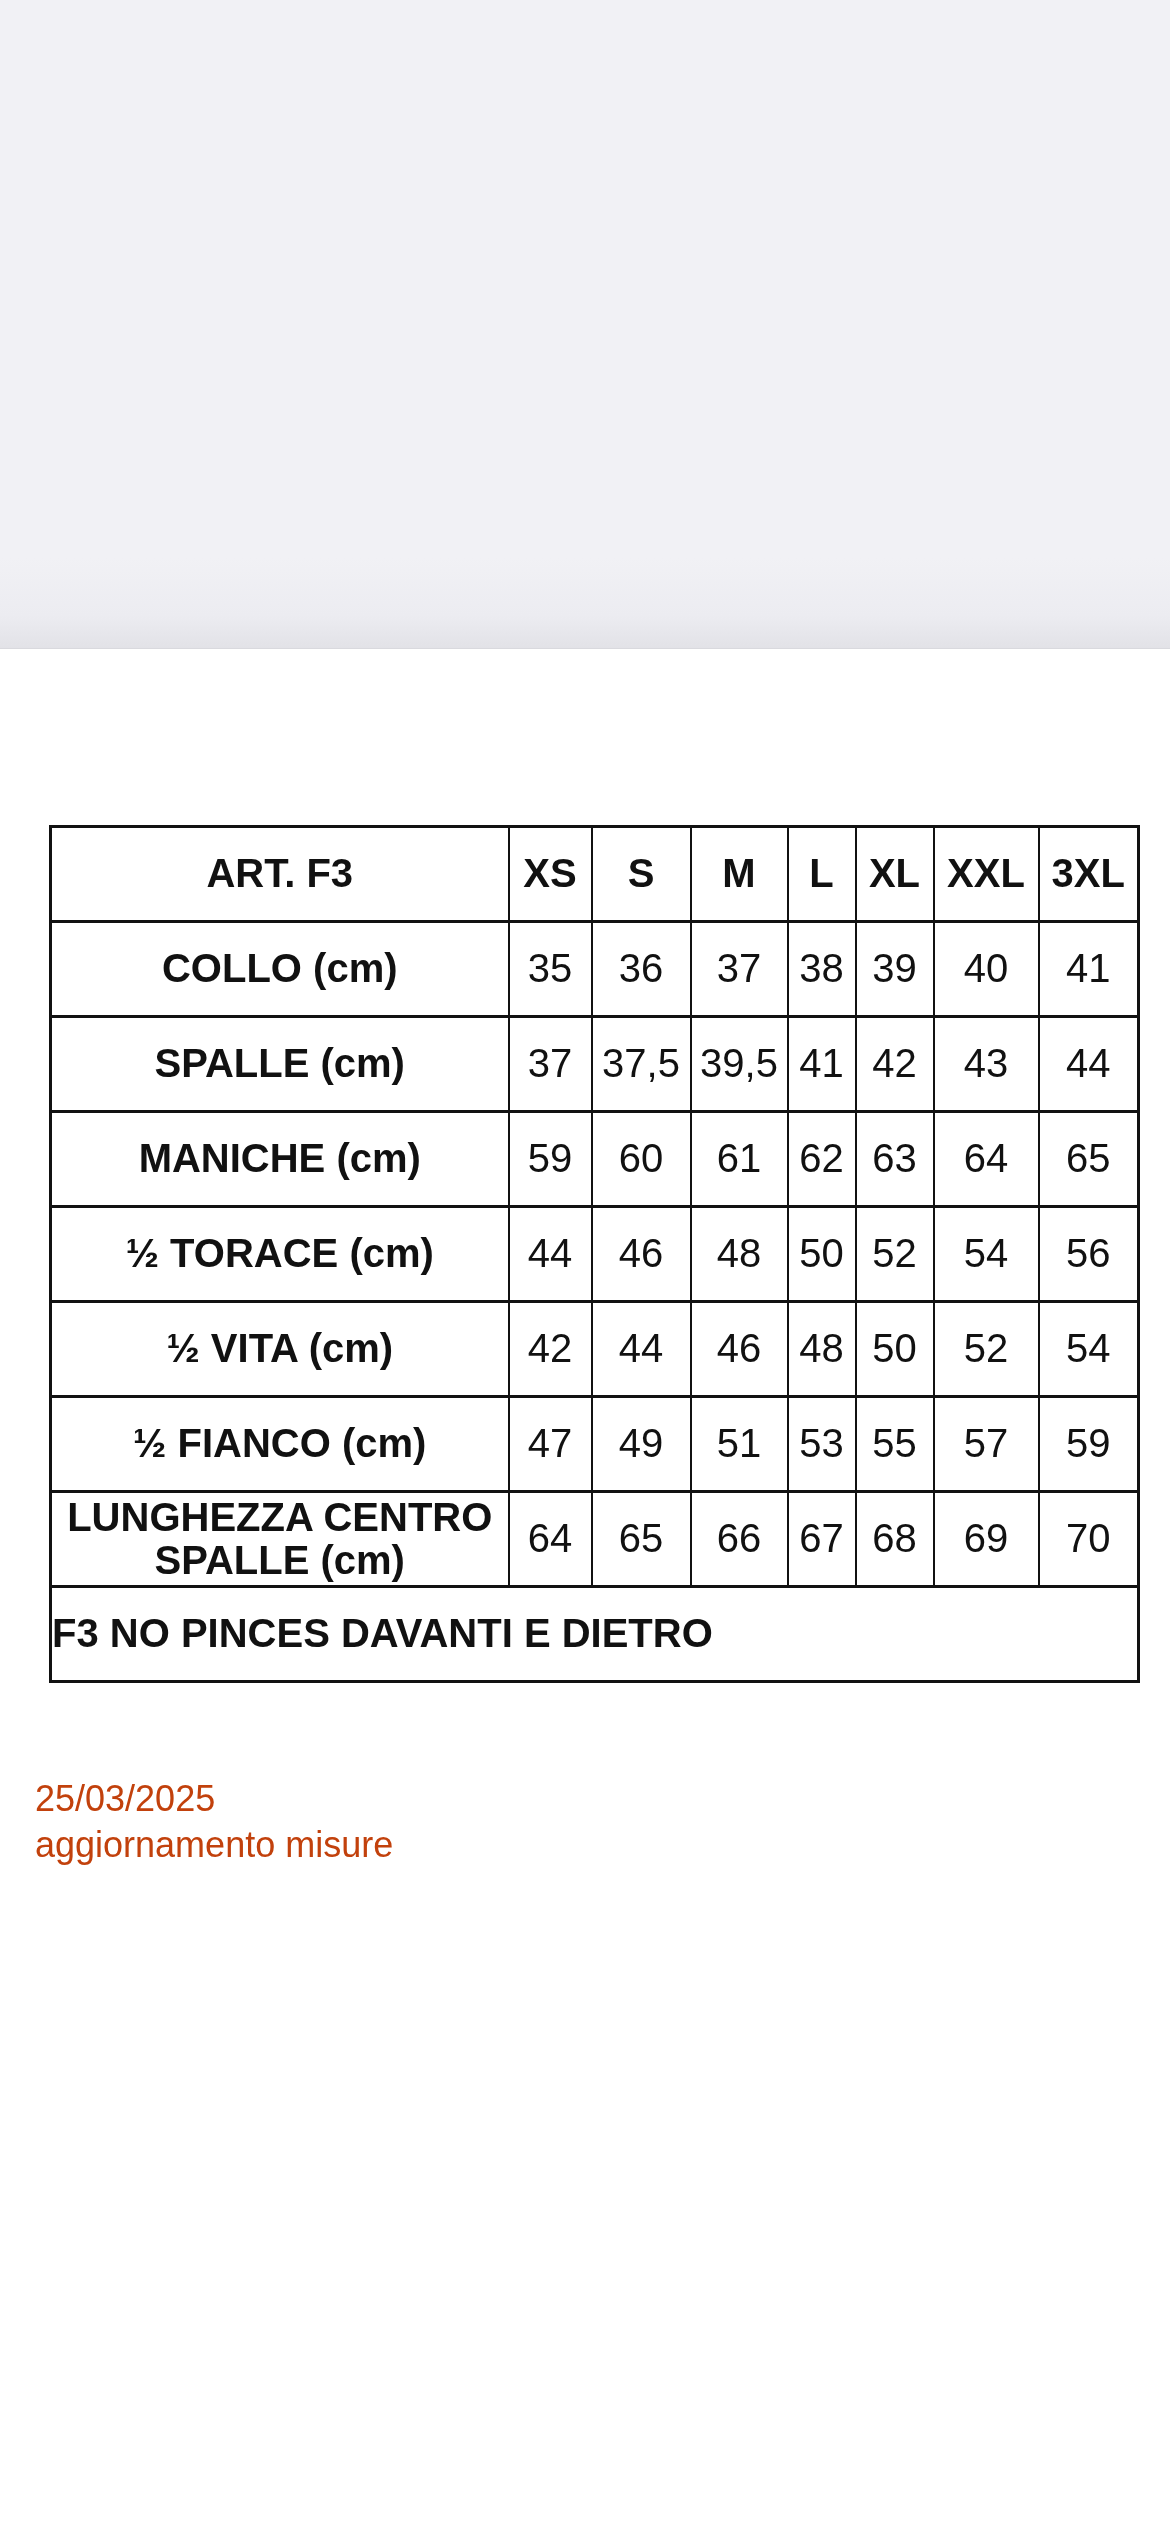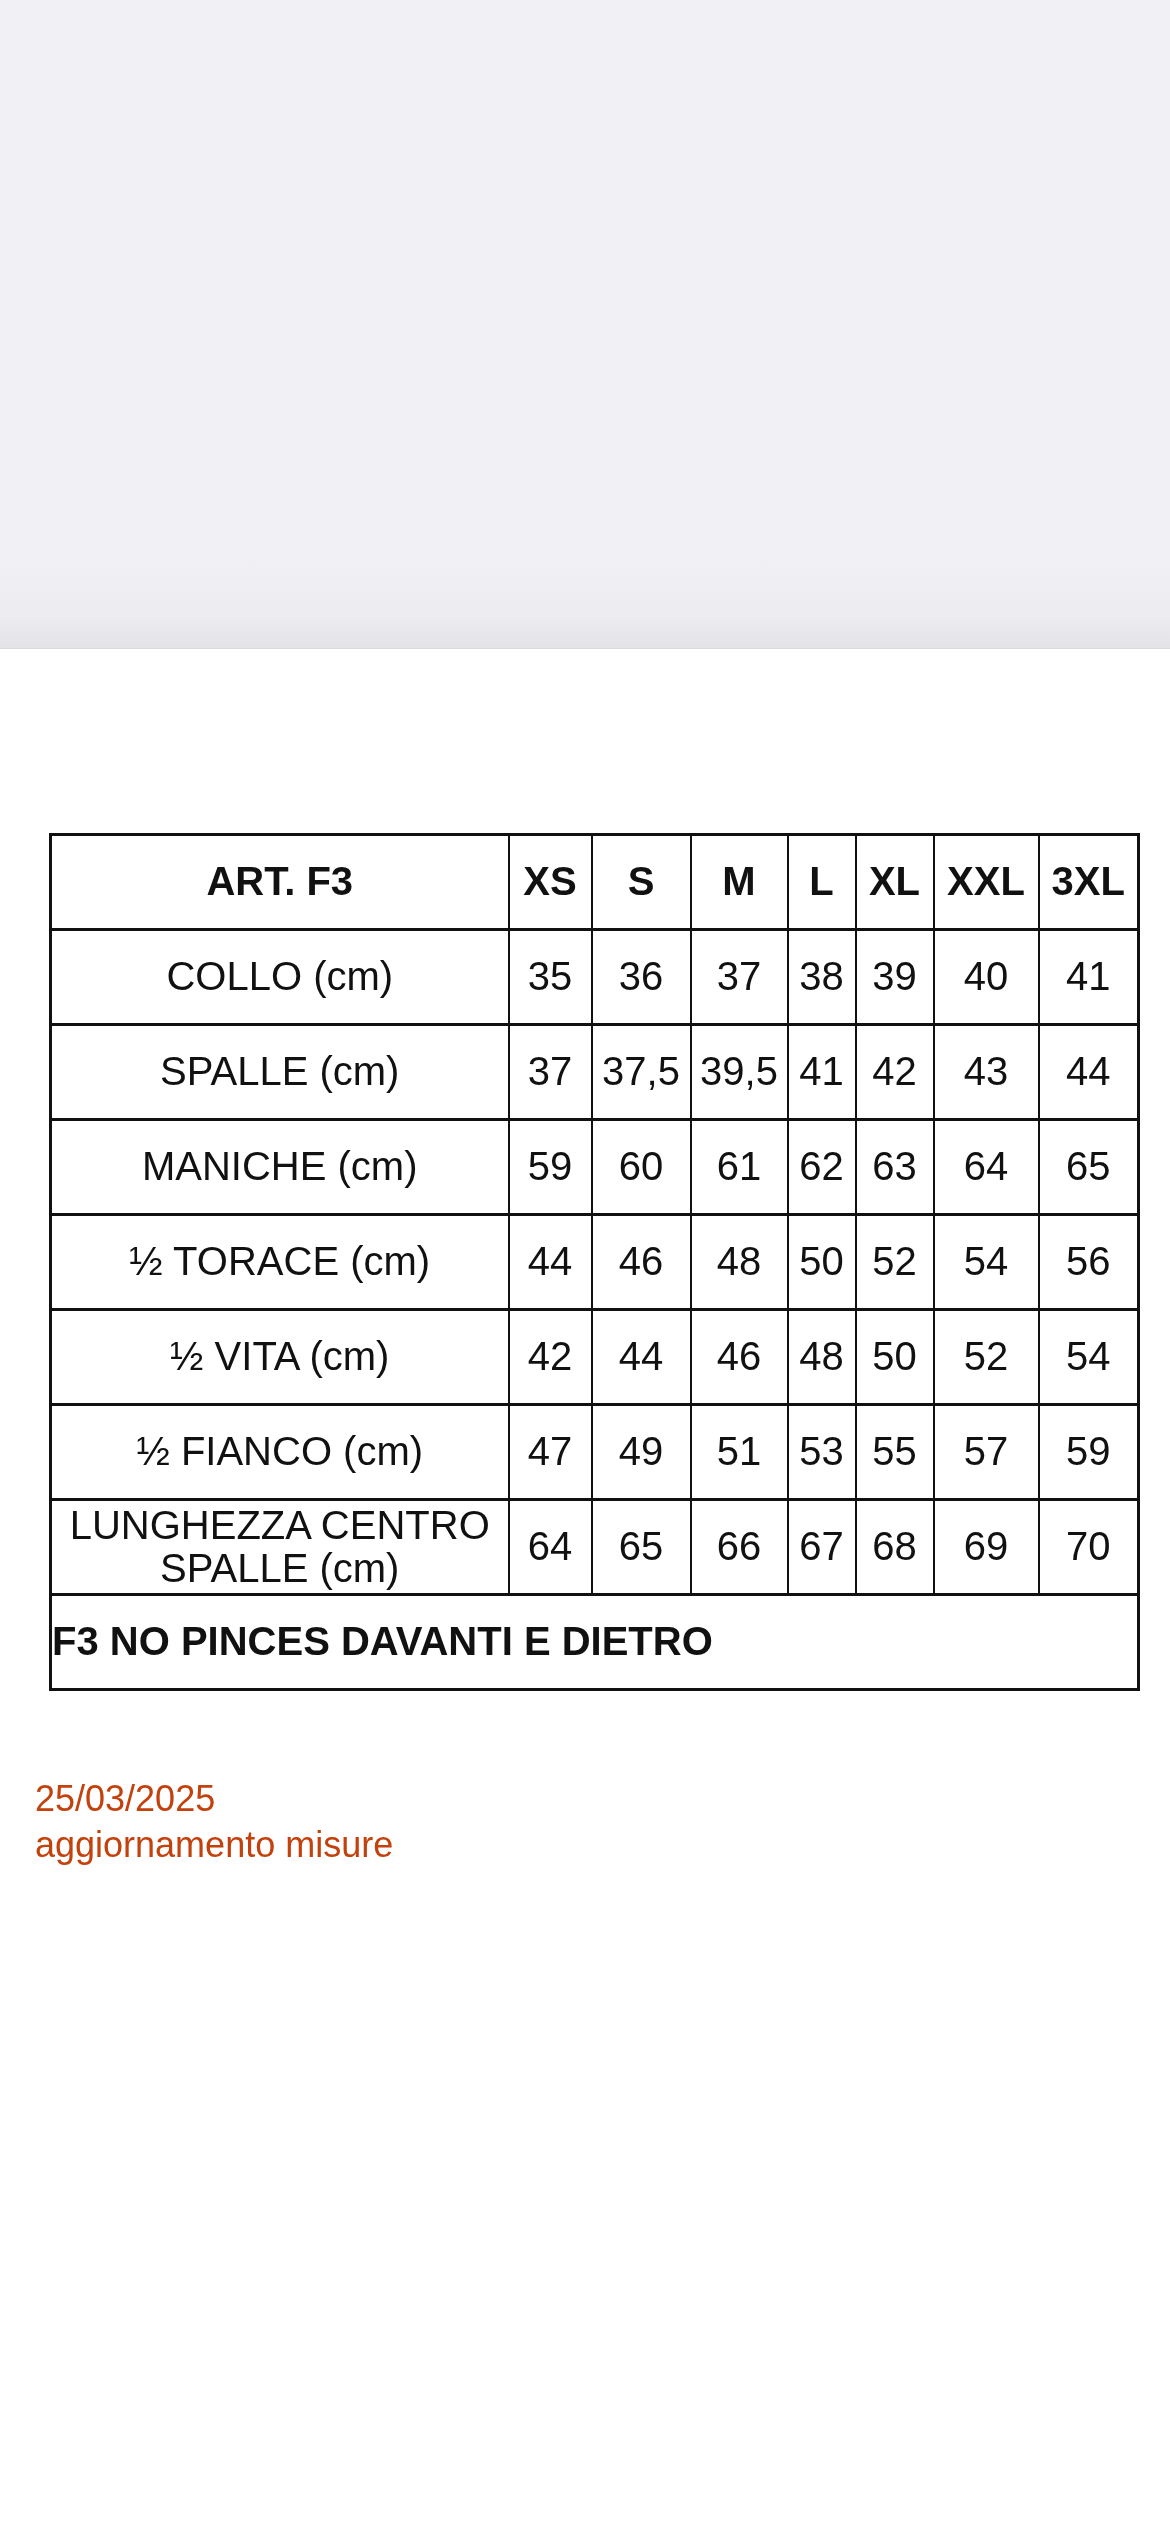--- a/index.html
+++ b/index.html
@@ -29,41 +29,41 @@
     position: absolute;
     left: 0; top: 650px;
     width: 1170px;
     height: 1882px;
     background: #ffffff;
   }
 
   table.size-table {
     position: absolute;
     left: 49px;
-    top: 183px; 
+    top: 175px; 
     width: 1091px;
     border-collapse: collapse;
     table-layout: fixed;
     border: 3px solid #111111;
     color: #111111;
   }
   .size-table tr { height: 95px; }
   .size-table th, .size-table td {
     border: 2px solid #111111;
     border-top-width: 3px;
     border-bottom-width: 3px;
     text-align: center;
     vertical-align: middle;
     font-size: 40px;
     line-height: 1.08;
     overflow: hidden;
   }
   .size-table th { font-weight: bold; }
   .size-table td.label {
-    font-weight: normal;
+    font-weight: bold;
     padding: 0 8px;
   }
   .size-table td.val { font-weight: normal; }
   .size-table td.note {
     font-weight: bold;
     text-align: left;
   }
 
   .meta {
     position: absolute;

